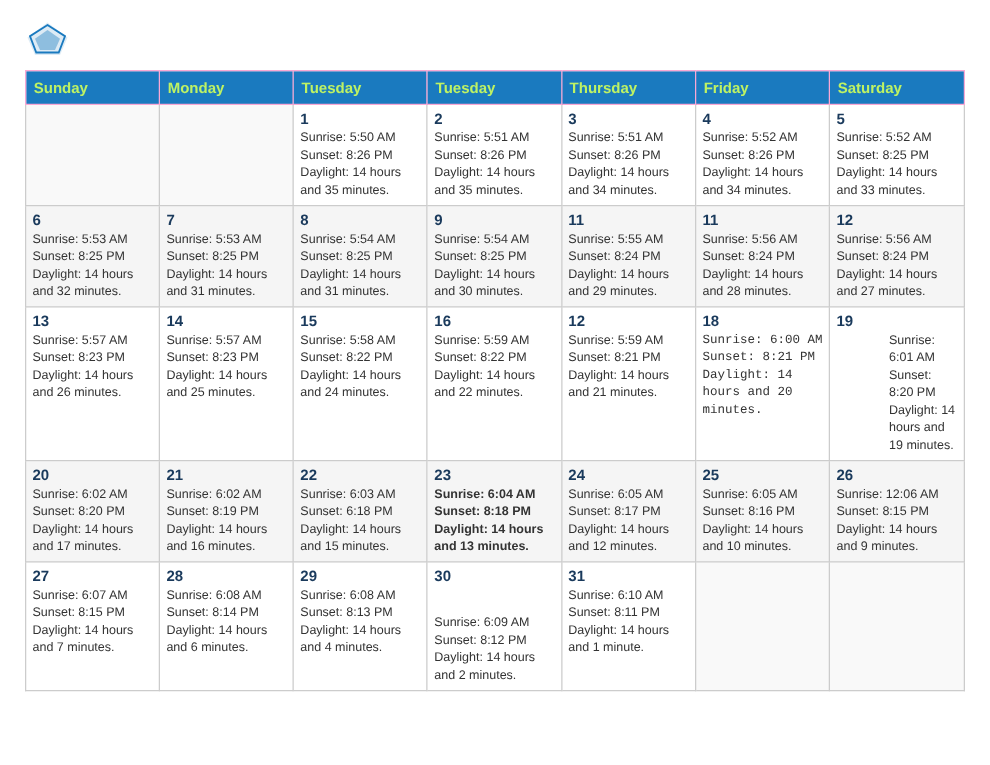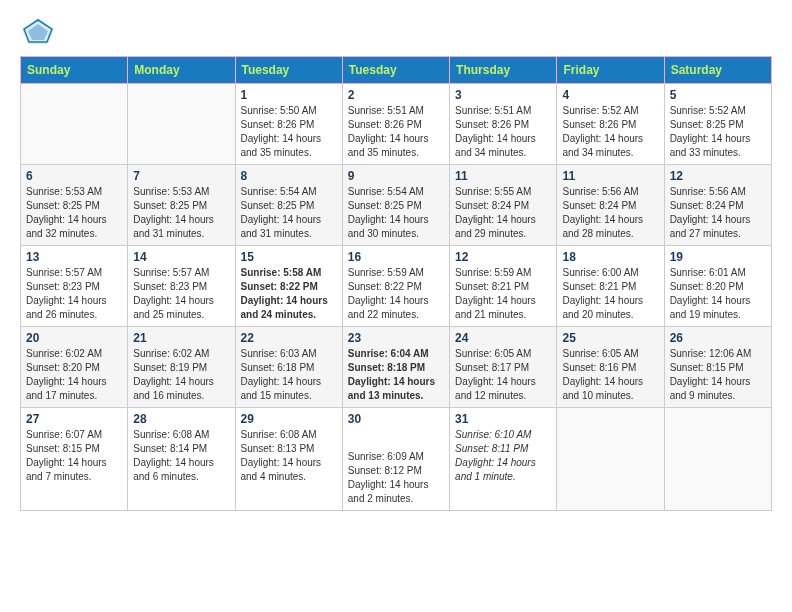--- a/index.html
+++ b/index.html
@@ -208,45 +208,45 @@
 Daylight: 14 hours and 26 minutes.</div>
         </td>
         <td>
           <span class="day-number">14</span>
           <div class="day-info" style="white-space: pre-line;">Sunrise: 5:57 AM
 Sunset: 8:23 PM
 Daylight: 14 hours and 25 minutes.</div>
         </td>
         <td>
           <span class="day-number">15</span>
-          <div class="day-info" style="white-space: pre-line; font-weight: bold;">Sunrise: 5:58 AM
+          <div class="day-info" style="white-space: pre-line;">Sunrise: 5:58 AM
 Sunset: 8:22 PM
 Daylight: 14 hours and 24 minutes.</div>
         </td>
         <td>
           <span class="day-number">16</span>
           <div class="day-info" style="white-space: pre-line;">Sunrise: 5:59 AM
 Sunset: 8:22 PM
 Daylight: 14 hours and 22 minutes.</div>
         </td>
         <td>
           <span class="day-number">12</span>
           <div class="day-info" style="white-space: pre-line;">Sunrise: 5:59 AM
 Sunset: 8:21 PM
 Daylight: 14 hours and 21 minutes.</div>
         </td>
         <td>
           <span class="day-number">18</span>
-          <div class="day-info" style="white-space: pre-line;">Sunrise: 6:00 AM
+          <div class="day-info" style="white-space: pre-line; font-family: Liberation Mono, monospace;">Sunrise: 6:00 AM
 Sunset: 8:21 PM
 Daylight: 14 hours and 20 minutes.</div>
         </td>
         <td>
           <span class="day-number">19</span>
-          <div class="day-info" style="white-space: pre-line;">Sunrise: 6:01 AM
+          <div class="day-info" style="white-space: pre-line; margin-left: 42px;">Sunrise: 6:01 AM
 Sunset: 8:20 PM
 Daylight: 14 hours and 19 minutes.</div>
         </td>
       </tr>
       <tr>
         <td>
           <span class="day-number">20</span>
           <div class="day-info" style="white-space: pre-line;">Sunrise: 6:02 AM
 Sunset: 8:20 PM
 Daylight: 14 hours and 17 minutes.</div>
@@ -308,21 +308,21 @@
 Daylight: 14 hours and 4 minutes.</div>
         </td>
         <td>
           <span class="day-number">30</span>
           <div class="day-info" style="white-space: pre-line; margin-top: 24px;">Sunrise: 6:09 AM
 Sunset: 8:12 PM
 Daylight: 14 hours and 2 minutes.</div>
         </td>
         <td>
           <span class="day-number">31</span>
-          <div class="day-info" style="white-space: pre-line; font-style: italic;">Sunrise: 6:10 AM
+          <div class="day-info" style="white-space: pre-line;">Sunrise: 6:10 AM
 Sunset: 8:11 PM
 Daylight: 14 hours and 1 minute.</div>
         </td>
         <td class="empty-cell"></td>
         <td class="empty-cell"></td>
       </tr>
     </tbody>
 </table>
 
 </body></html>

